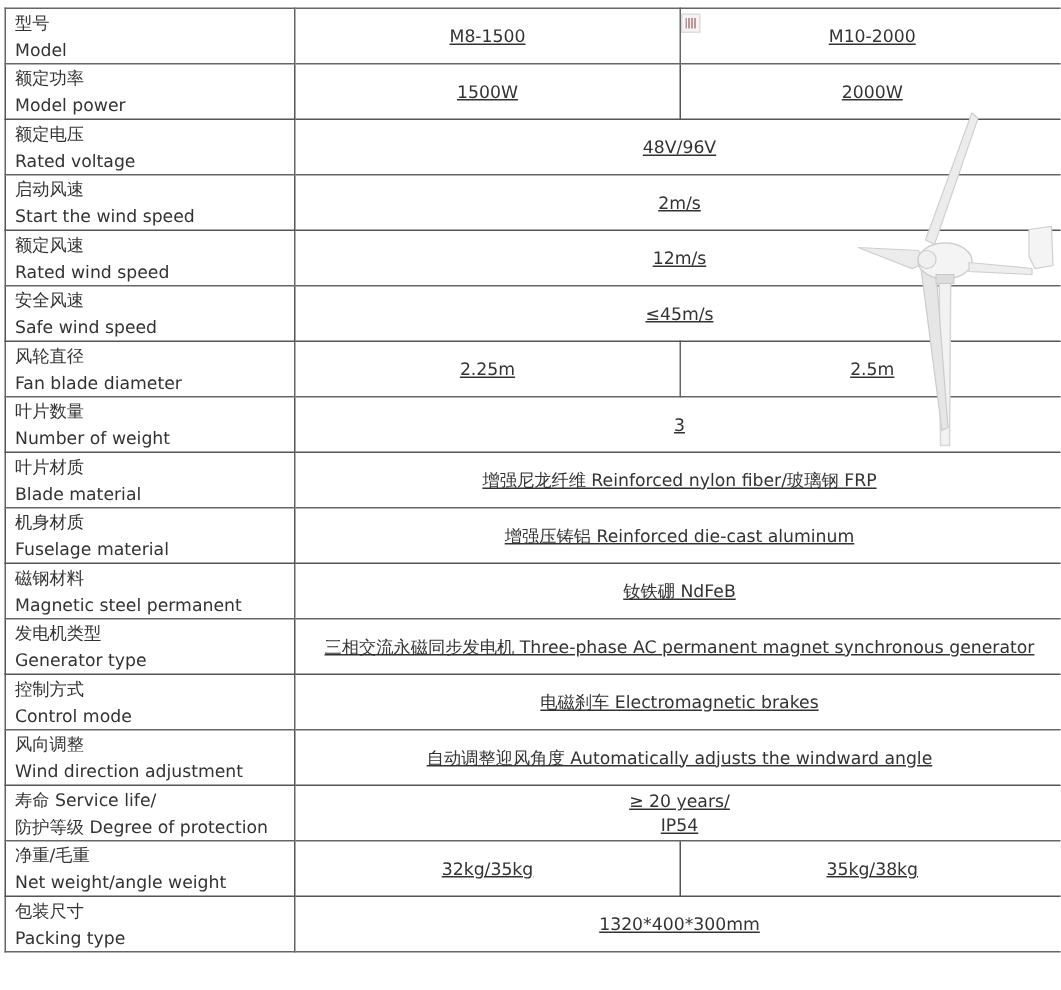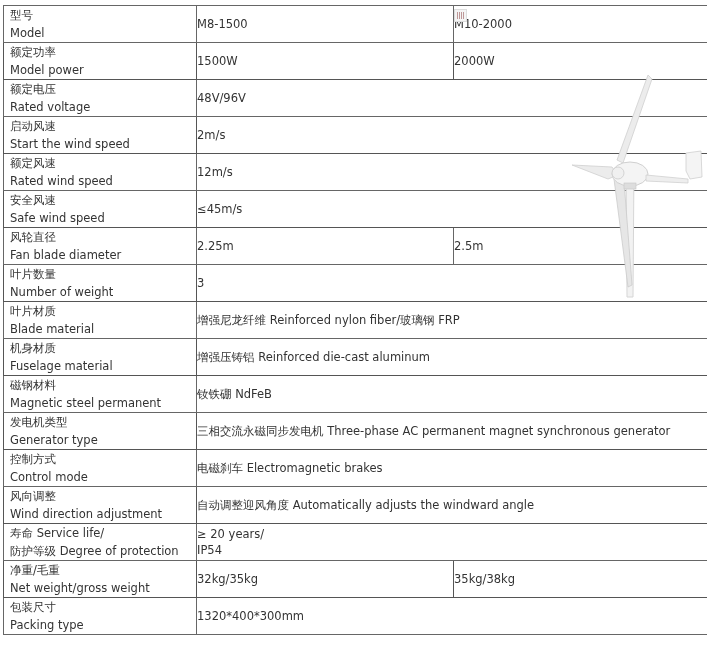--- a/index.html
+++ b/index.html
@@ -5,21 +5,21 @@
   html, body { margin: 0; padding: 0; background: #ffffff; }
   body { width: 707px; height: 660px; position: relative; overflow: hidden;
          font-family: "DejaVu Sans", "Liberation Sans", sans-serif; color: #333333; }
   .spec-table { position: absolute; left: 3px; top: 5px; width: 697px;
                 border-collapse: collapse; table-layout: fixed; }
   .spec-table td { border: 1.5px solid #555555; height: 35px; padding: 0; font-size: 11.5px; }
   .spec-table tr:nth-child(odd) td { border-color: #666666; }
   .label-cell { width: 186px; padding-left: 6px !important; vertical-align: top; }
   .label-cell .zh, .label-cell .en { display: block; line-height: 18px; white-space: nowrap; }
   .label-cell .zh { margin-top: 0px; }
-  .val { text-align: left; vertical-align: middle; white-space: nowrap; }
+  .val { text-align: center; vertical-align: middle; white-space: nowrap; text-decoration: underline; }
   .val-multi span { display: block; line-height: 16px; }
   .model-icon { position: absolute; left: 454px; top: 9px; width: 11px; height: 11px;
                 border: 1px solid #dddddd; background: #f4f4f4; }
   .model-icon::before { content: ""; position: absolute; left: 2px; top: 2px; width: 7px; height: 7px;
                         background: repeating-linear-gradient(90deg, #b08080 0 1px, transparent 1px 2px); opacity: .8; }
   .turbine { position: absolute; left: 560px; top: 75px; width: 147px; height: 230px; pointer-events: none; }
 </style>
 </head>
 <body>
 
@@ -132,21 +132,21 @@
           <span class="en">防护等级 Degree of protection</span>
         </td>
         <td class="val val-multi" colspan="2">
           <span>≥  20 years/</span>
           <span>IP54</span>
         </td>
       </tr>
       <tr>
         <td class="label-cell">
           <span class="zh">净重/毛重</span>
-          <span class="en">Net weight/gross weight</span>
+          <span class="en">Net weight/angle weight</span>
         </td>
         <td class="val" style="width: 256px;">32kg/35kg</td>
         <td class="val" style="width: 255px;">35kg/38kg</td>
       </tr>
       <tr>
         <td class="label-cell">
           <span class="zh">包装尺寸</span>
           <span class="en">Packing type</span>
         </td>
         <td class="val" colspan="2">1320*400*300mm</td>

